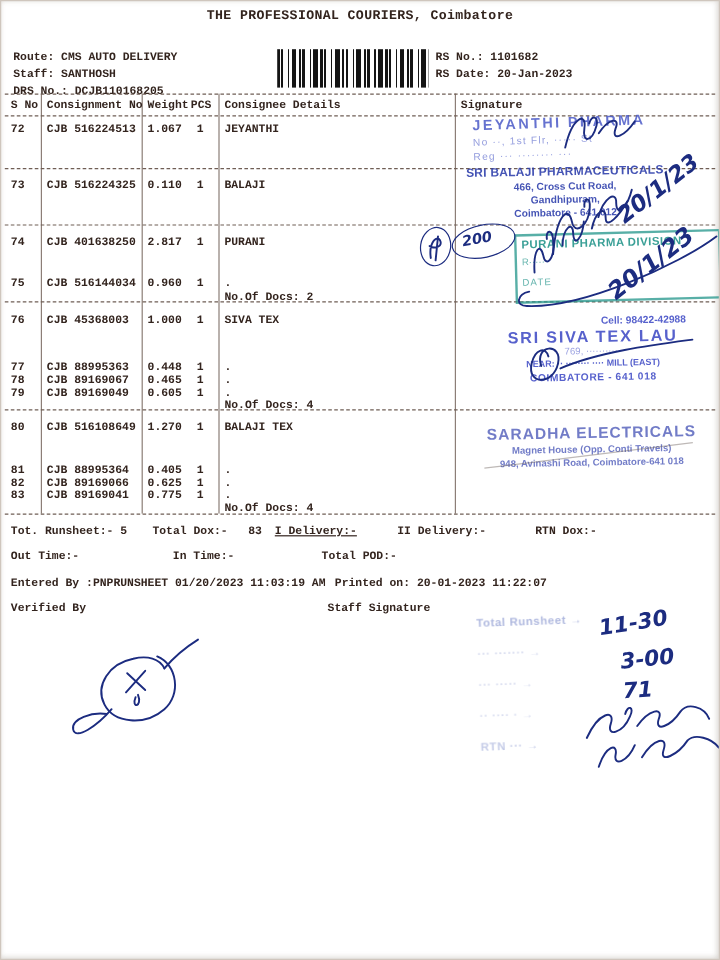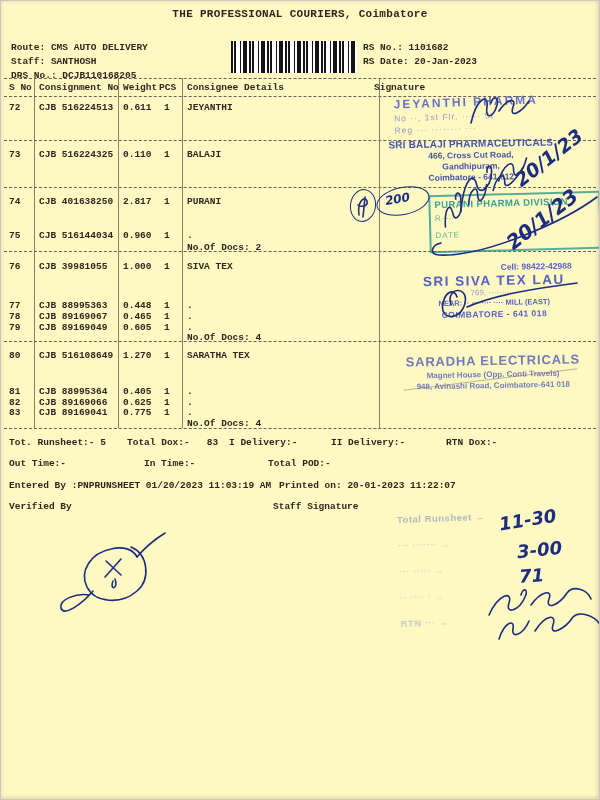--- a/index.html
+++ b/index.html
@@ -1,33 +1,33 @@
 <!DOCTYPE html>
 <html><head>
 <meta charset="utf-8">
 <style>
   html,body{margin:0;padding:0;background:#e9e4de;}
   .page{
     position:relative;width:600px;height:800px;margin:0 auto;
-    background:#fef9c3;overflow:hidden;
+    background:#ffffff;overflow:hidden;
     border:1px solid #cfc6bd;box-sizing:border-box;
     box-shadow:inset -2px 0 4px rgba(160,150,140,.25), inset 0 -2px 4px rgba(160,150,140,.2);
     font-family:"Liberation Mono","DejaVu Sans Mono",monospace;
     color:#33241e;
   }
   .abs{position:absolute;}
   .printed{font:700 9.5px "Liberation Mono","DejaVu Sans Mono",monospace;color:#33241e;white-space:pre;}
   .title{left:0;right:0;top:7px;text-align:center;font-size:11px;letter-spacing:.3px;}
   .subtitle{left:0;right:0;top:22px;text-align:center;font-size:10.5px;}
   .hline{position:absolute;left:3px;right:3px;border-top:1.2px dashed #6f5e55;height:0;}
   .vline{position:absolute;top:77px;height:350px;width:0;border-left:1px solid #6f5e55;opacity:.8;}
   .trow span{position:absolute;top:0;}
   .trow{position:absolute;left:0;width:100%;height:12px;font:700 9.5px "Liberation Mono","DejaVu Sans Mono",monospace;color:#33241e;white-space:pre;}
   .c1{left:8px;} .c2{left:38px;} .c3{left:122px;} .c4{left:163px;} .c5{left:186px;}
-  .hdr-sig{left:373px;}
+  .hdr-sig{left:383px;}
   .barcode{
     left:230px;top:40px;width:126px;height:32px;
     background:
       repeating-linear-gradient(90deg,#141414 0 2px,#fdfdfd 2px 3px,#141414 3px 5px,#fdfdfd 5px 9px,#141414 9px 10px,#fdfdfd 10px 12px,#141414 12px 16px,#fdfdfd 16px 18px);
   }
   
   .stamp{position:absolute;font-family:"Liberation Sans","DejaVu Sans",sans-serif;pointer-events:none;}
   .st-jey{left:393px;top:93px;width:205px;color:#4050c4;transform:rotate(-2deg);opacity:.8;}
   .st-jey .l1{font-weight:700;font-size:12px;letter-spacing:2px;}
   .st-jey .l2,.st-jey .l3{font-size:8.5px;opacity:.7;letter-spacing:1px;margin-top:2px;}
@@ -100,21 +100,21 @@
     <span class="c2">Consignment No</span>
     <span class="c3">Weight</span>
     <span class="c4" style="left:158px;text-align:right;">PCS</span>
     <span class="c5">Consignee Details</span>
     <span class="hdr-sig">Signature</span>
   </div>
 
   <div class="trow" style="top:101px;">
     <span class="c1">72</span>
     <span class="c2">CJB 516224513</span>
-    <span class="c3">0.611</span>
+    <span class="c3">1.067</span>
     <span class="c4">1</span>
     <span class="c5">JEYANTHI</span>
   </div>
   <div class="trow" style="top:148px;">
     <span class="c1">73</span>
     <span class="c2">CJB 516224325</span>
     <span class="c3">0.110</span>
     <span class="c4">1</span>
     <span class="c5">BALAJI</span>
   </div>
@@ -130,21 +130,21 @@
     <span class="c2">CJB 516144034</span>
     <span class="c3">0.960</span>
     <span class="c4">1</span>
     <span class="c5">.</span>
   </div>
   <div class="trow" style="top:241px;">
     <span class="c5">No.Of Docs: 2</span>
   </div>
   <div class="trow" style="top:260px;">
     <span class="c1">76</span>
-    <span class="c2">CJB 39981055</span>
+    <span class="c2">CJB 45368003</span>
     <span class="c3">1.000</span>
     <span class="c4">1</span>
     <span class="c5">SIVA TEX</span>
   </div>
   <div class="trow" style="top:299px;">
     <span class="c1">77</span>
     <span class="c2">CJB 88995363</span>
     <span class="c3">0.448</span>
     <span class="c4">1</span>
     <span class="c5">.</span>
@@ -164,21 +164,21 @@
     <span class="c5">.</span>
   </div>
   <div class="trow" style="top:331px;">
     <span class="c5">No.Of Docs: 4</span>
   </div>
   <div class="trow" style="top:349px;">
     <span class="c1">80</span>
     <span class="c2">CJB 516108649</span>
     <span class="c3">1.270</span>
     <span class="c4">1</span>
-    <span class="c5">SARATHA TEX</span>
+    <span class="c5">BALAJI TEX</span>
   </div>
   <div class="trow" style="top:385px;">
     <span class="c1">81</span>
     <span class="c2">CJB 88995364</span>
     <span class="c3">0.405</span>
     <span class="c4">1</span>
     <span class="c5">.</span>
   </div>
   <div class="trow" style="top:396px;">
     <span class="c1">82</span>
@@ -251,21 +251,21 @@
     <path d="M16,50 C6,52 4,62 14,62 M14,62 C60,64 140,28 172,4"></path>
   </svg>
 
   <svg class="scribble" style="left:414px;top:276px;" width="166" height="56" viewBox="0 0 166 56">
     <path d="M36,28 C30,10 54,8 50,26 C46,44 24,44 28,26 C31,13 40,12 42,20 M52,30 C84,16 132,10 162,6"></path>
   </svg>
 
   <div class="t-line" style="top:436px;">
     <span style="left:8px;">Tot. Runsheet:- 5</span>
     <span style="left:126px;text-align:center;">Total Dox:-   83</span>
-    <span style="left:228px;">I Delivery:-</span>
+    <span style="left:228px;text-decoration:underline;">I Delivery:-</span>
     <span style="left:330px;">II Delivery:-</span>
     <span style="left:445px;">RTN Dox:-</span>
   </div>
   <div class="t-line" style="top:457px;">
     <span style="left:8px;">Out Time:-</span>
     <span style="left:143px;">In Time:-</span>
     <span style="left:267px;">Total POD:-</span>
   </div>
   <div class="t-line" style="top:479px;">
     <span style="left:8px;">Entered By :PNPRUNSHEET 01/20/2023 11:03:19 AM</span>

